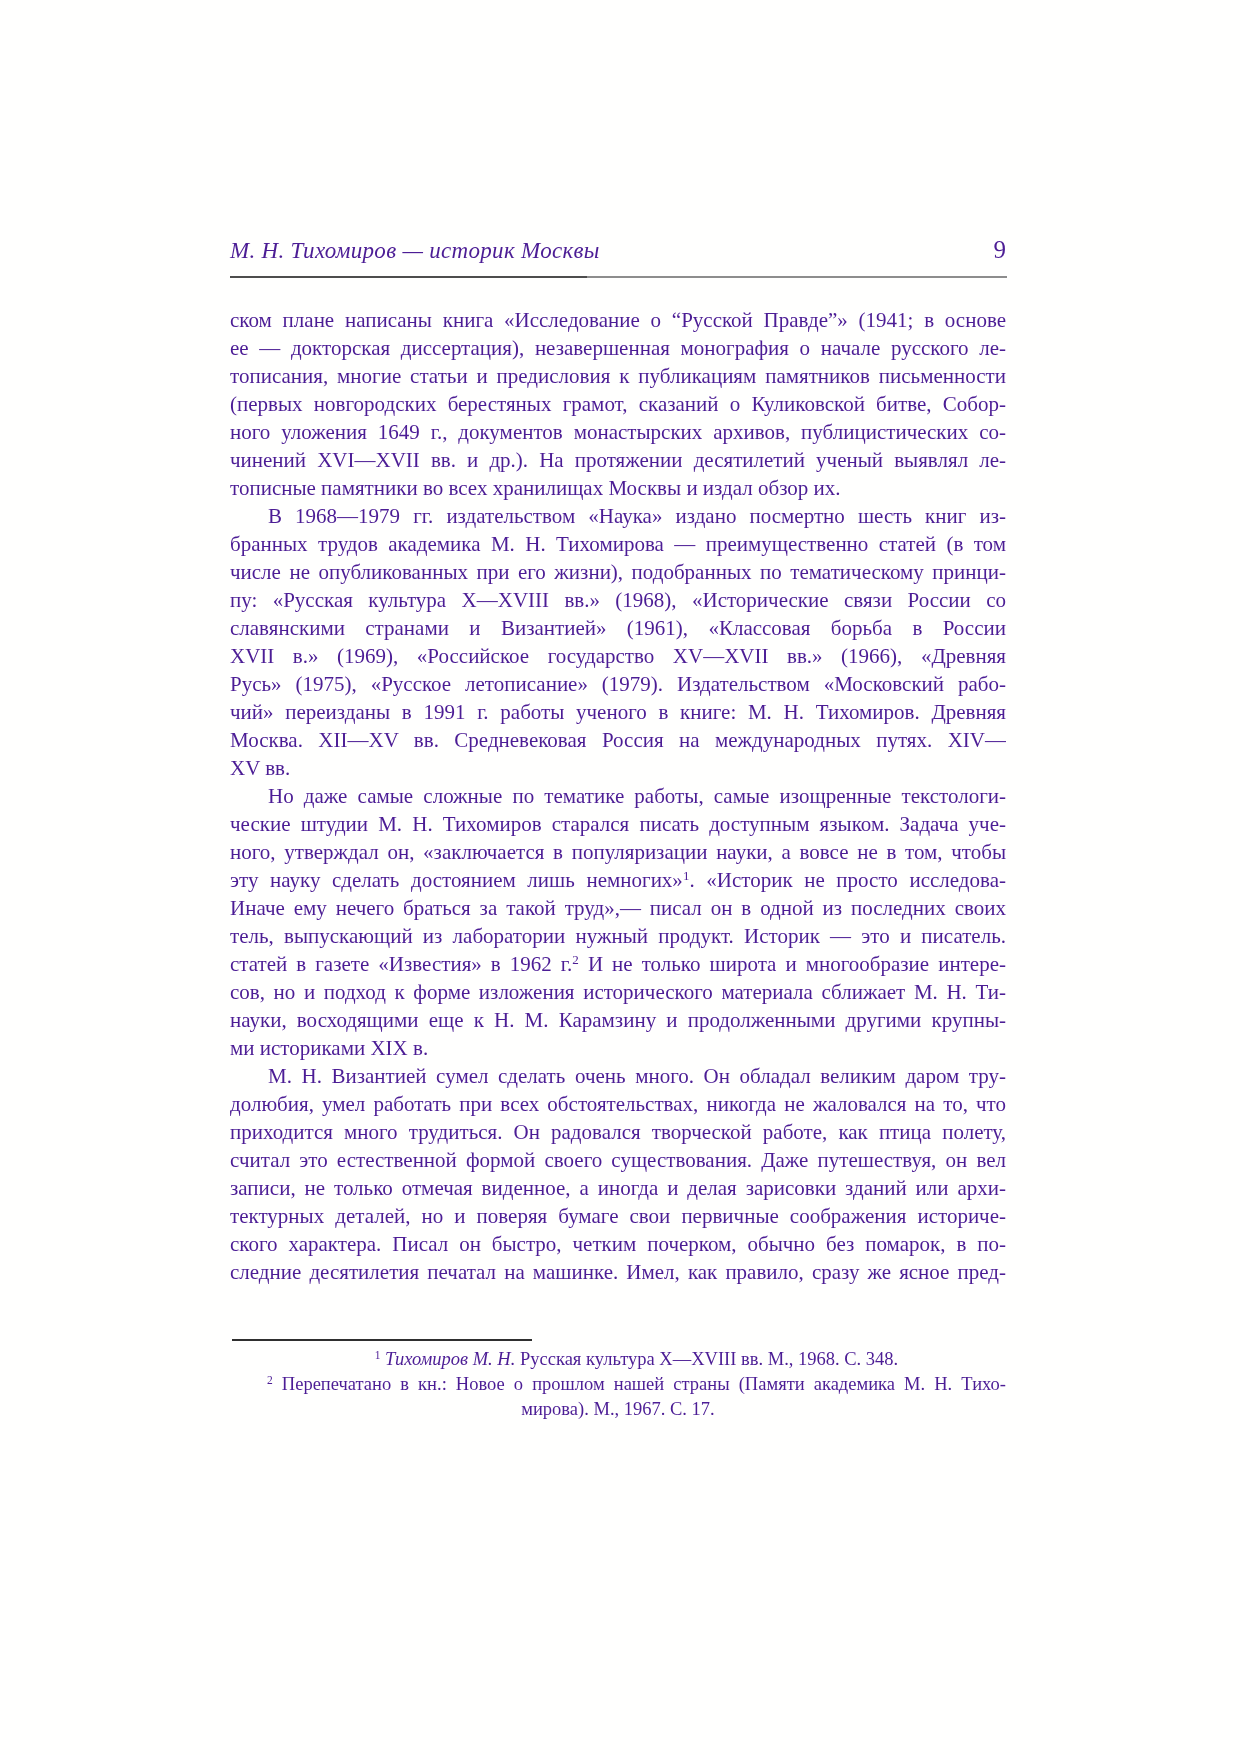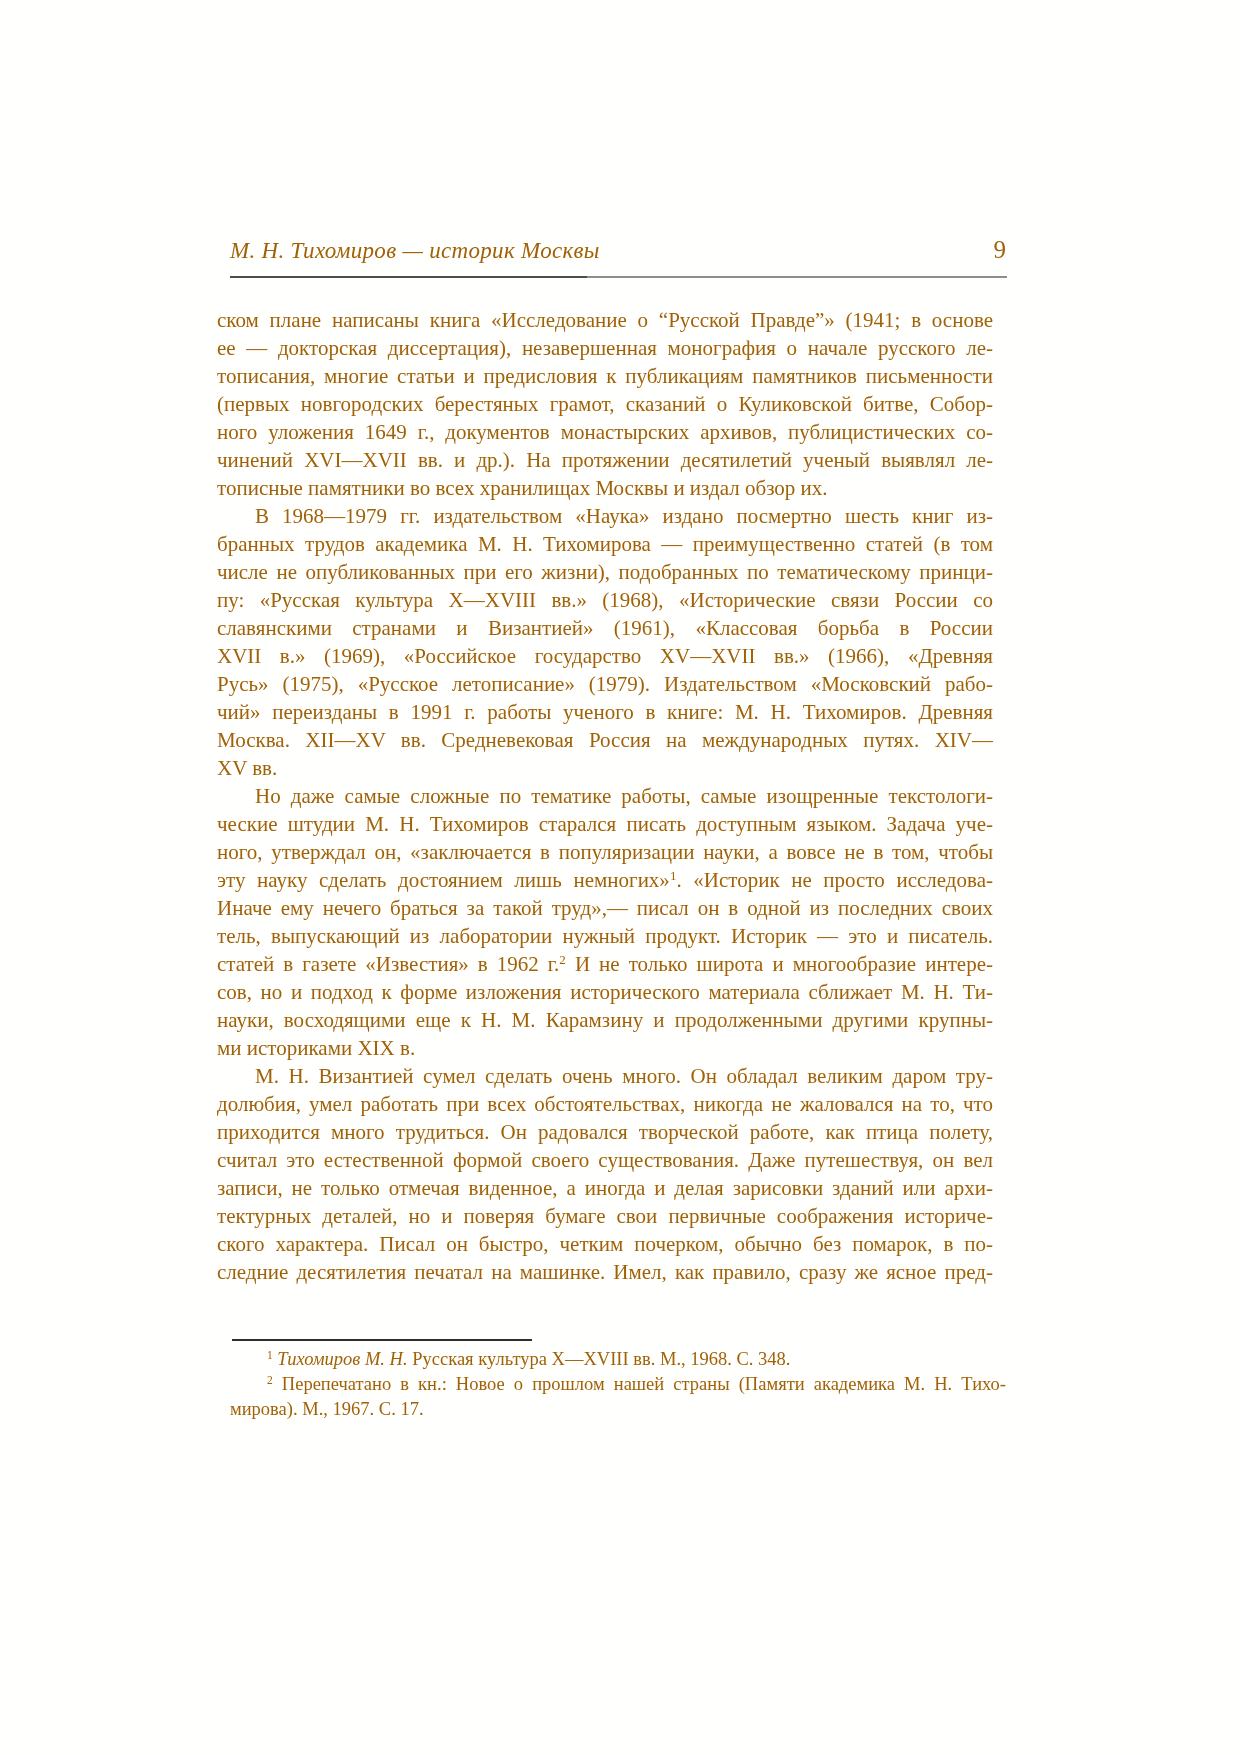--- a/index.html
+++ b/index.html
@@ -6,21 +6,21 @@
     margin: 0;
     padding: 0;
     background: #ffffff;
   }
   .page {
     position: relative;
     width: 1240px;
     height: 1755px;
     background: #fffffe;
     font-family: "Liberation Serif", serif;
-    color: #a16207;
+    color: #4c1d95;
     overflow: hidden;
   }
   .running-head {
     position: absolute;
     left: 230px;
     top: 236px;
     width: 776px;
     display: flex;
     justify-content: space-between;
     align-items: baseline;
@@ -37,21 +37,21 @@
   .head-rule {
     position: absolute;
     left: 230px;
     top: 276px;
     width: 777px;
     height: 2px;
     background: linear-gradient(to right, #4d4d4d 0%, #4d4d4d 46%, #8d8d8d 46%, #8d8d8d 100%);
   }
   .body-text {
     position: absolute;
-    left: 217px;
+    left: 230px;
     top: 306px;
     width: 776px;
     font-size: 21px;
   }
   .line {
     height: 28px;
     line-height: 28px;
     overflow: hidden;
     text-align: justify;
     text-align-last: justify;
@@ -81,21 +81,21 @@
     position: absolute;
     left: 230px;
     top: 1347px;
     width: 776px;
     font-size: 18.5px;
   }
   .fn {
     line-height: 25px;
     height: 25px;
     overflow: hidden;
-    text-align: left;
+    text-align: center;
   }
   .fn.fn-indent {
     padding-left: 37px;
   }
   .fn.fn-just {
     text-align: justify;
     text-align-last: justify;
   }
   .fn-author {
     font-style: italic;

